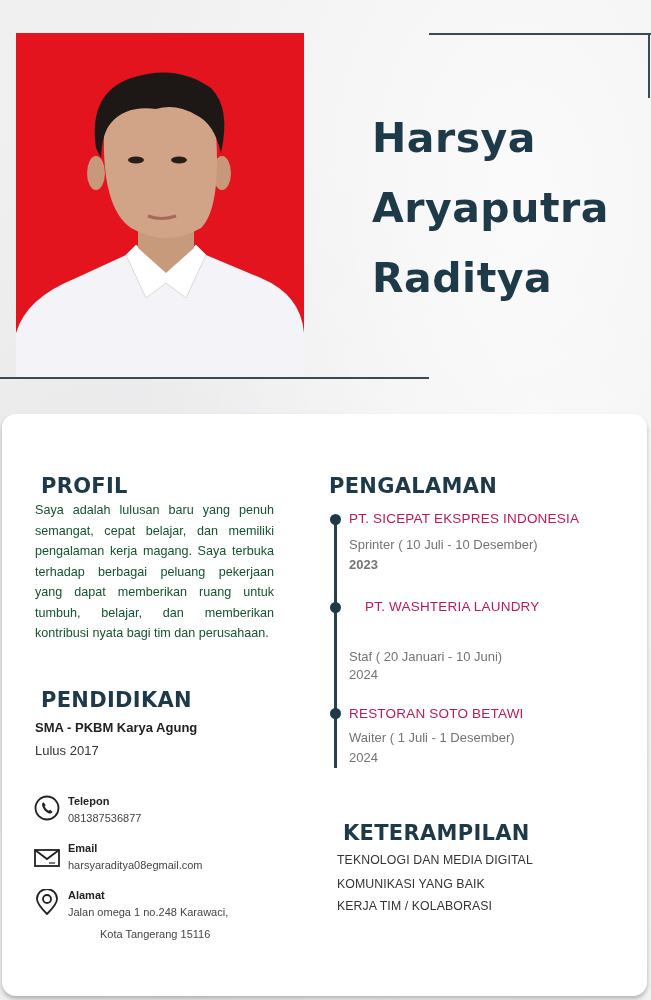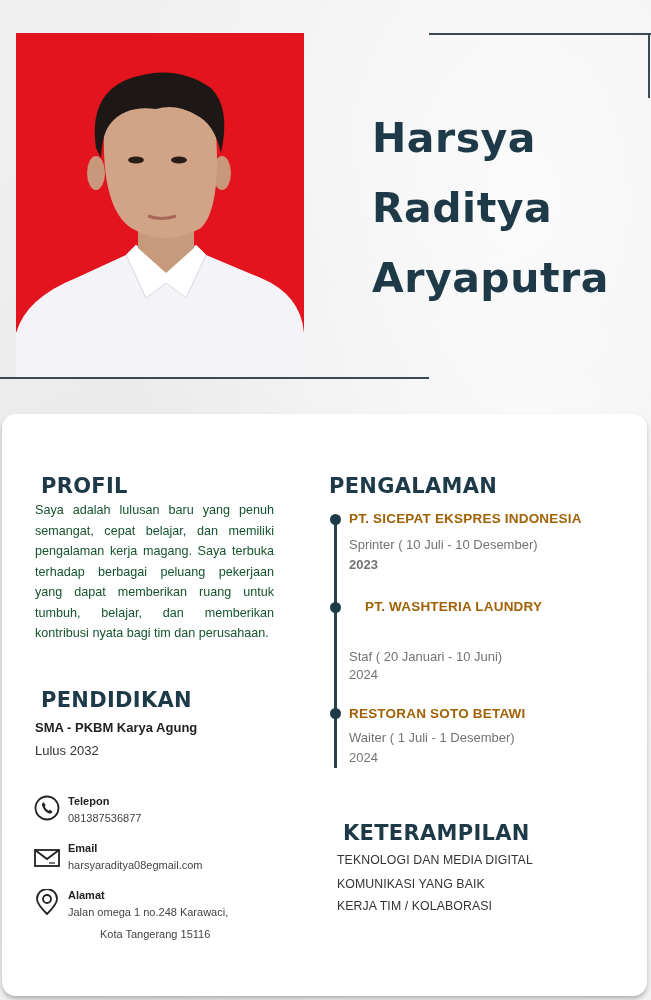--- a/index.html
+++ b/index.html
@@ -61,21 +61,21 @@
 
     .contact { position: absolute; left: 34px; }
     .contact .ic { position: absolute; left: 0; top: 0; width: 26px; height: 26px; }
     .contact .lbl { position: absolute; left: 34px; top: 0; font-weight: bold; font-size: 11px; color: #222; white-space: nowrap; }
     .contact .val { position: absolute; left: 34px; top: 17px; font-size: 11px; color: #444; white-space: nowrap; }
     .contact .val2 { position: absolute; left: 34px; top: 39px; font-size: 11px; color: #444; white-space: nowrap; padding-left: 32px; }
 
     .peng-title { position: absolute; left: 322px; top: 467px; }
     .timeline-line { position: absolute; left: 334px; top: 515px; width: 3px; height: 253px; background: #26404d; }
     .dot { position: absolute; width: 11px; height: 11px; border-radius: 50%; background: #1e3a48; left: 330px; }
-    .job-company { position: absolute; left: 349px; font-weight: bold; font-size: 13.5px; color: #a16207; line-height: 21px; letter-spacing: 0.2px; }
+    .job-company { position: absolute; left: 349px; font-weight: normal; font-size: 13.5px; color: #be185d; line-height: 21px; letter-spacing: 0.2px; }
     .job-role { position: absolute; left: 349px; font-size: 13px; color: #737373; line-height: 20px; white-space: nowrap; }
 
     .ket-title { position: absolute; left: 336px; top: 814px; }
     .skill { position: absolute; left: 337px; font-size: 12.3px; color: #333; white-space: nowrap; letter-spacing: 0.1px; }
   </style>
 </head>
 <body>
 
 <div class="bg-texture"></div>
 <div class="top-line"></div>
@@ -100,32 +100,32 @@
     <ellipse cx="120" cy="127" rx="8" ry="3.5" fill="#2a1c16"></ellipse>
     <ellipse cx="163" cy="127" rx="8" ry="3.5" fill="#2a1c16"></ellipse>
 
     <path d="M132 183 Q145 188 160 183" stroke="#a8685a" stroke-width="3" fill="none"></path>
   </svg>
 </div>
 <div class="photo-line"></div>
 
 <div class="name">
   <div>Harsya</div>
+  <div>Aryaputra</div>
   <div>Raditya</div>
-  <div>Aryaputra</div>
 </div>
 
 <div class="card"></div>
 
 <h2 class="h2 profil-title">PROFIL</h2>
 <div class="profil-text">Saya adalah lulusan baru yang penuh semangat, cepat belajar, dan memiliki pengalaman kerja magang. Saya terbuka terhadap berbagai peluang pekerjaan yang dapat memberikan ruang untuk tumbuh, belajar, dan memberikan kontribusi nyata bagi tim dan perusahaan.</div>
 
 <h2 class="h2 pend-title">PENDIDIKAN</h2>
 <div class="pend-school">SMA - PKBM Karya Agung</div>
-<div class="pend-year">Lulus 2032</div>
+<div class="pend-year">Lulus 2017</div>
 
 <div class="contact" style="top:795px;">
   <svg class="ic" viewBox="0 0 26 26">
     <circle cx="13" cy="13" r="11.5" fill="none" stroke="#222" stroke-width="1.8"></circle>
     <path d="M9 7.5 Q8 8 8 10 Q9 15 14 18 Q16 19 17.5 18 L18.5 16.8 L16 14.8 L14.6 15.8 Q12 14.5 10.6 11.6 L11.7 10.3 L9.8 7.6 Z" fill="#222"></path>
   </svg>
   <div class="lbl">Telepon</div>
   <div class="val">081387536877</div>
 </div>
 

